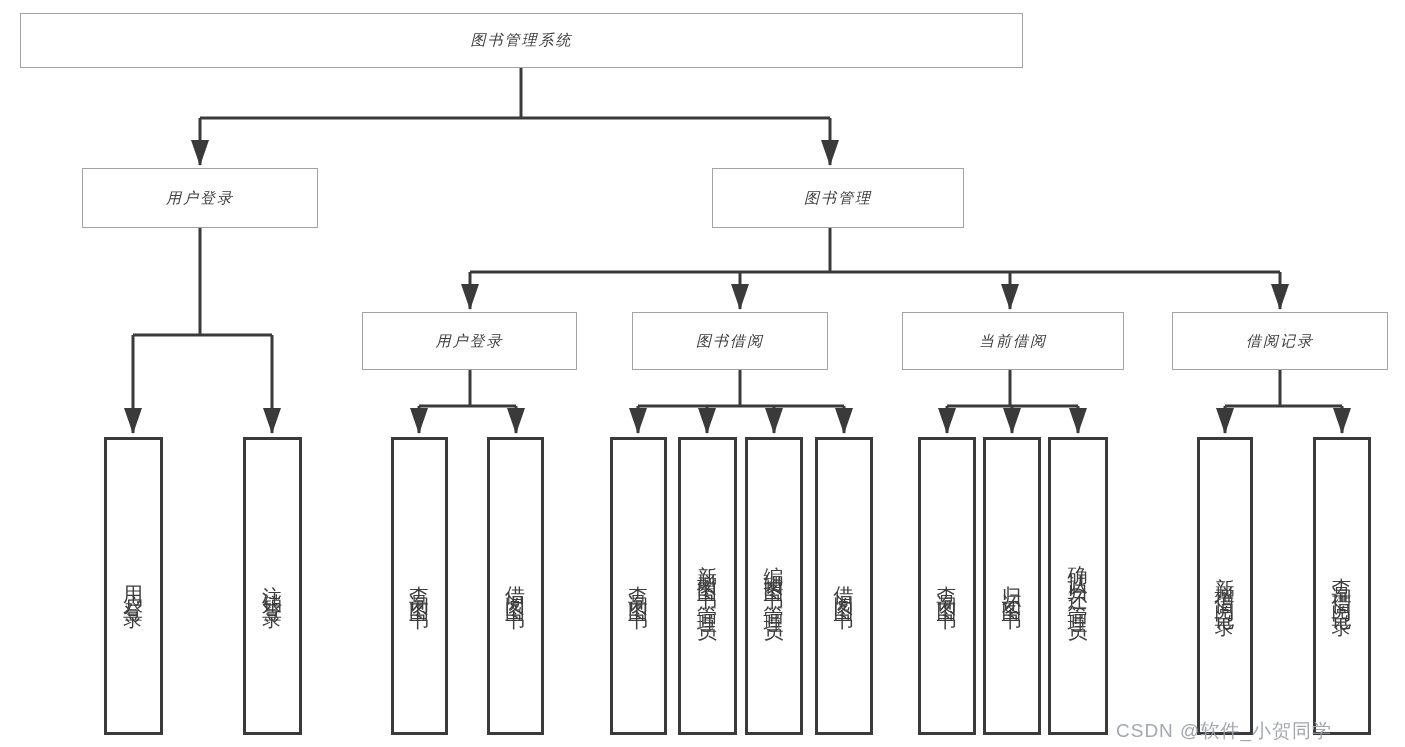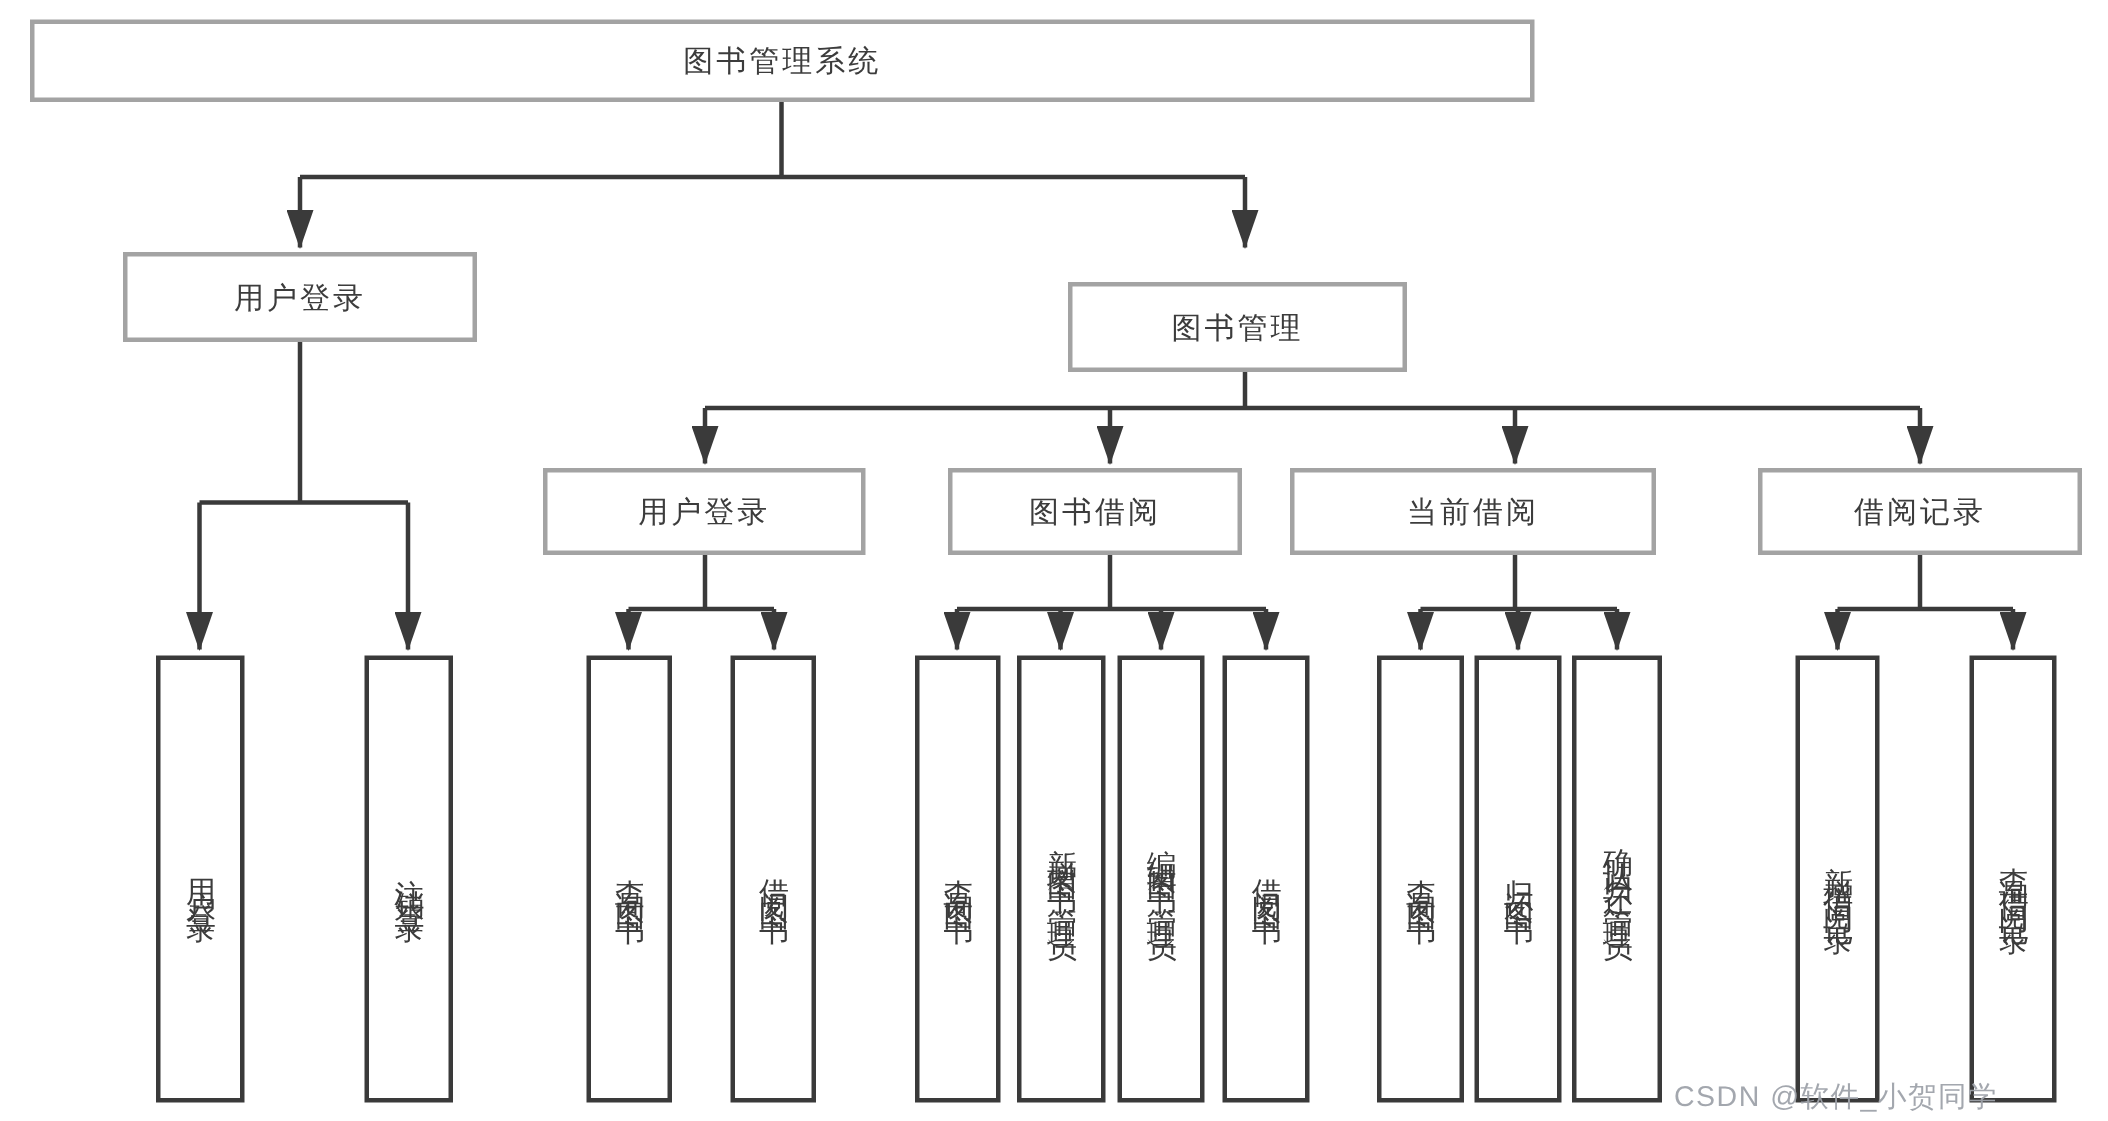--- a/index.html
+++ b/index.html
@@ -16,36 +16,37 @@
     left: 0; top: 0;
     width: 1405px; height: 747px;
     pointer-events: none;
   }
   #connectors line { stroke: #3a3a3a; stroke-width: 3; }
   #connectors .ah { fill: #3a3a3a; }
 
   .hbox {
     position: absolute;
     box-sizing: border-box;
-    border: 3px solid #a3a3a3;
+    border: 1px solid #a3a3a3;
     background: #ffffff;
     display: flex;
     align-items: center;
     justify-content: center;
-    font-size: 20px;
+    font-size: 15px;
     letter-spacing: 2px;
     color: #3c3c3c;
     white-space: nowrap;
+    font-style: italic;
   }
   .n-root  { left: 20px;   top: 13px;  width: 1003px; height: 55px; }
   .n-login { left: 82px;   top: 168px; width: 236px;  height: 60px; }
-  .n-mgmt  { left: 712px;  top: 168px; width: 226px;  height: 60px; margin-top: 20px; }
+  .n-mgmt  { left: 712px;  top: 168px; width: 252px;  height: 60px; }
   .n-l3-1  { left: 362px;  top: 312px; width: 215px;  height: 58px; }
   .n-l3-2  { left: 632px;  top: 312px; width: 196px;  height: 58px; }
-  .n-l3-3  { left: 860px;  top: 312px; width: 244px;  height: 58px; }
+  .n-l3-3  { left: 902px;  top: 312px; width: 222px;  height: 58px; }
   .n-l3-4  { left: 1172px; top: 312px; width: 216px;  height: 58px; }
 
   .leaf {
     position: absolute;
     top: 437px;
     height: 298px;
     box-sizing: border-box;
     border: 3px solid #3a3a3a;
     background: #ffffff;
     display: flex;

